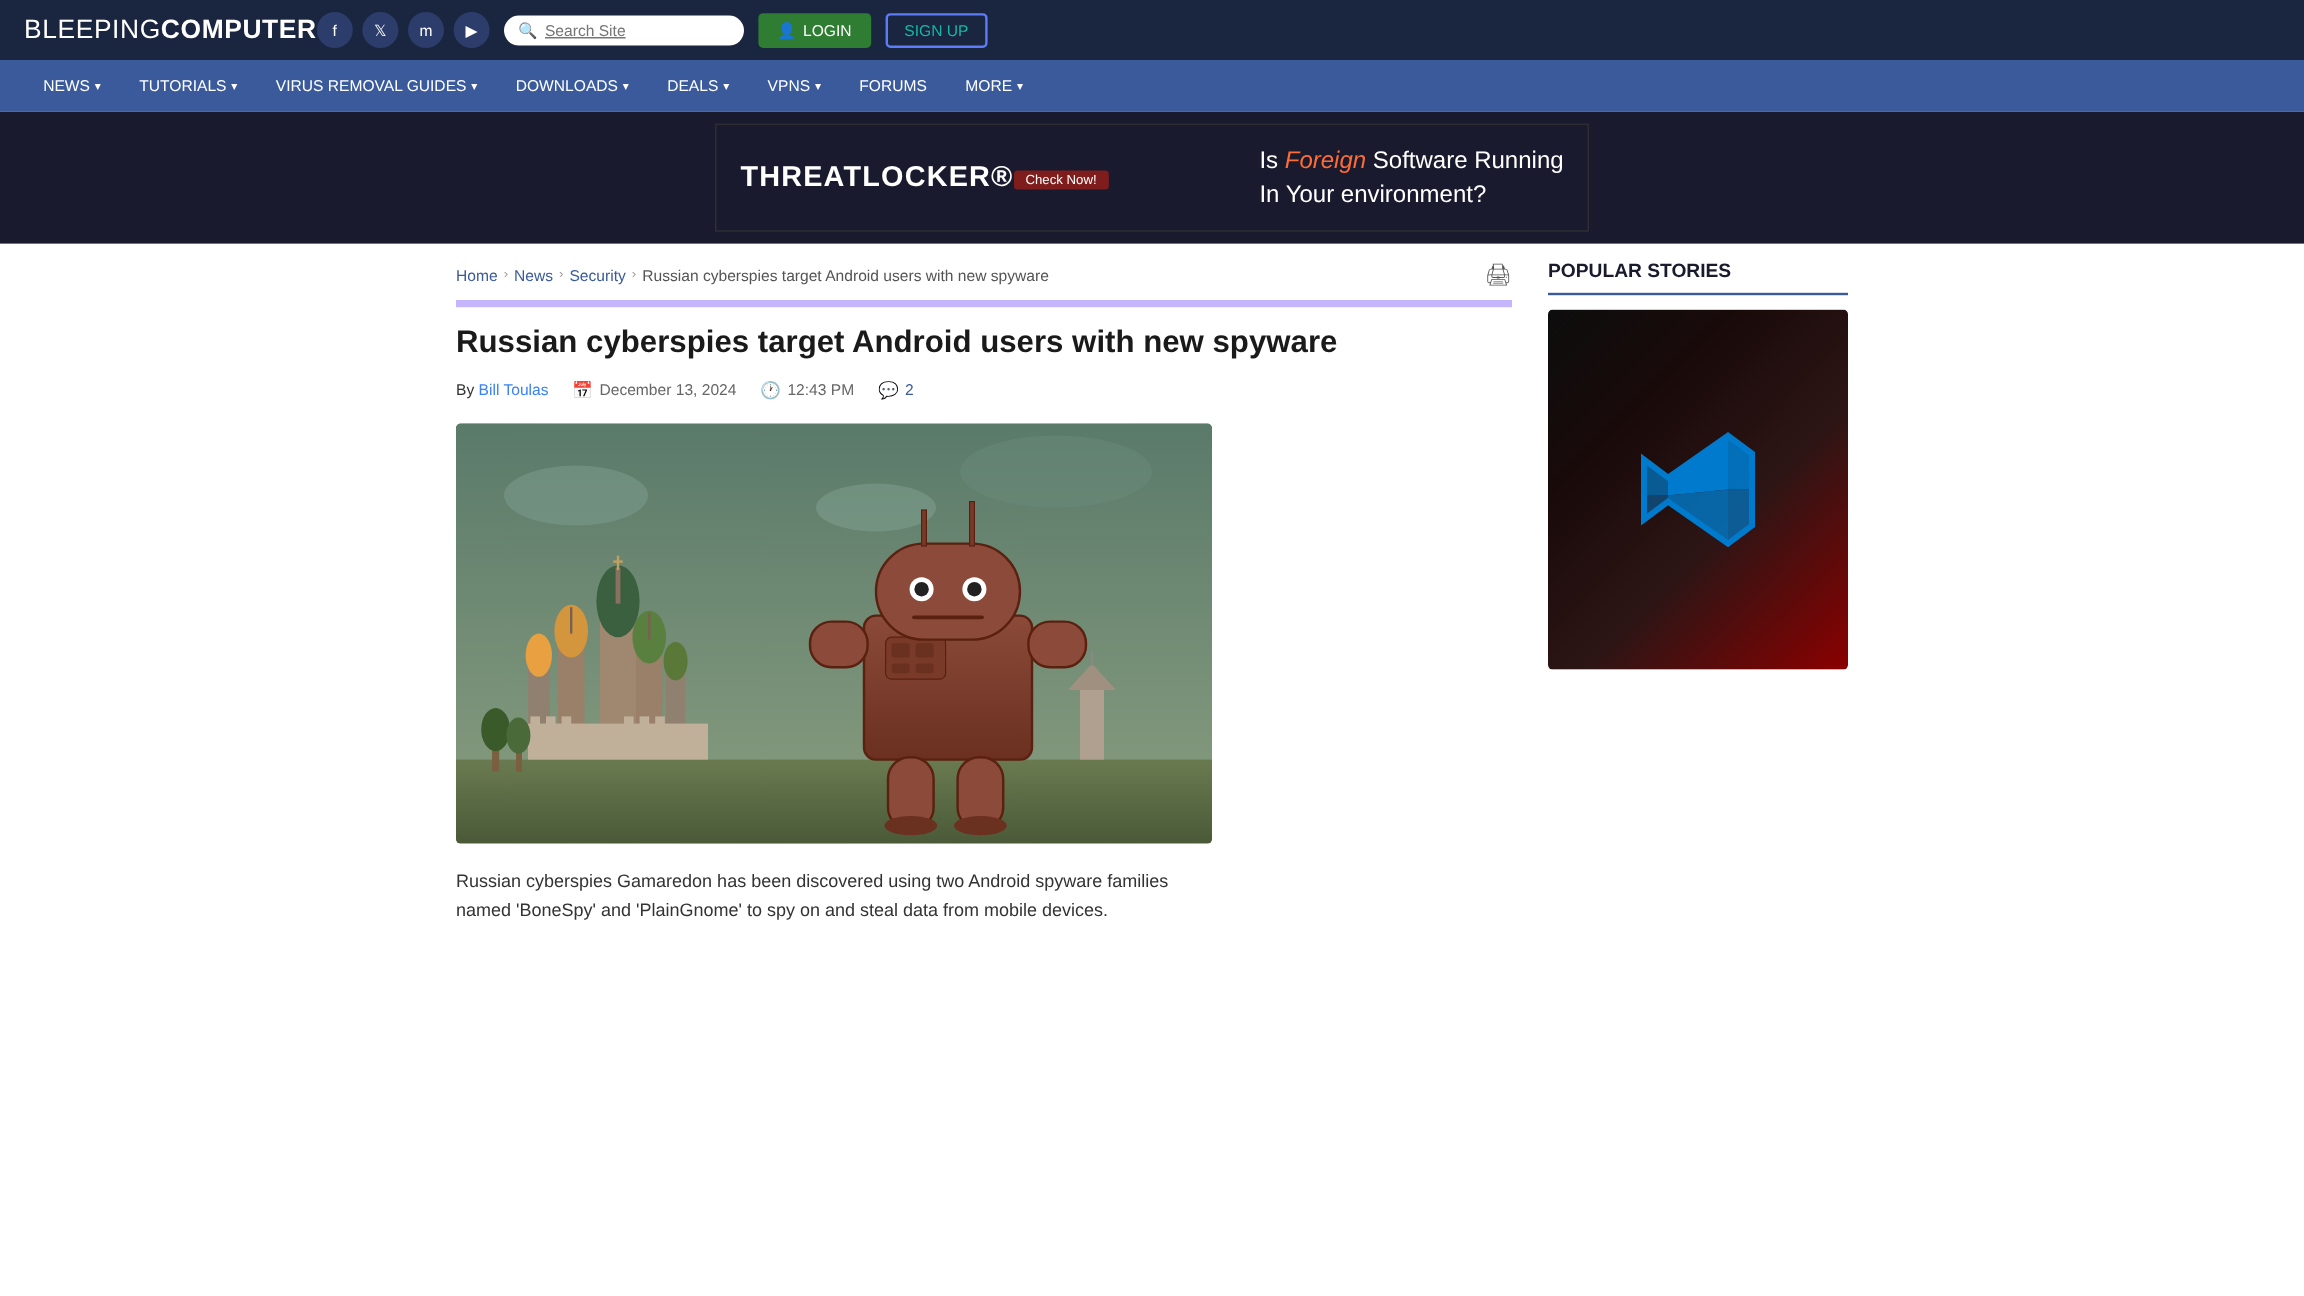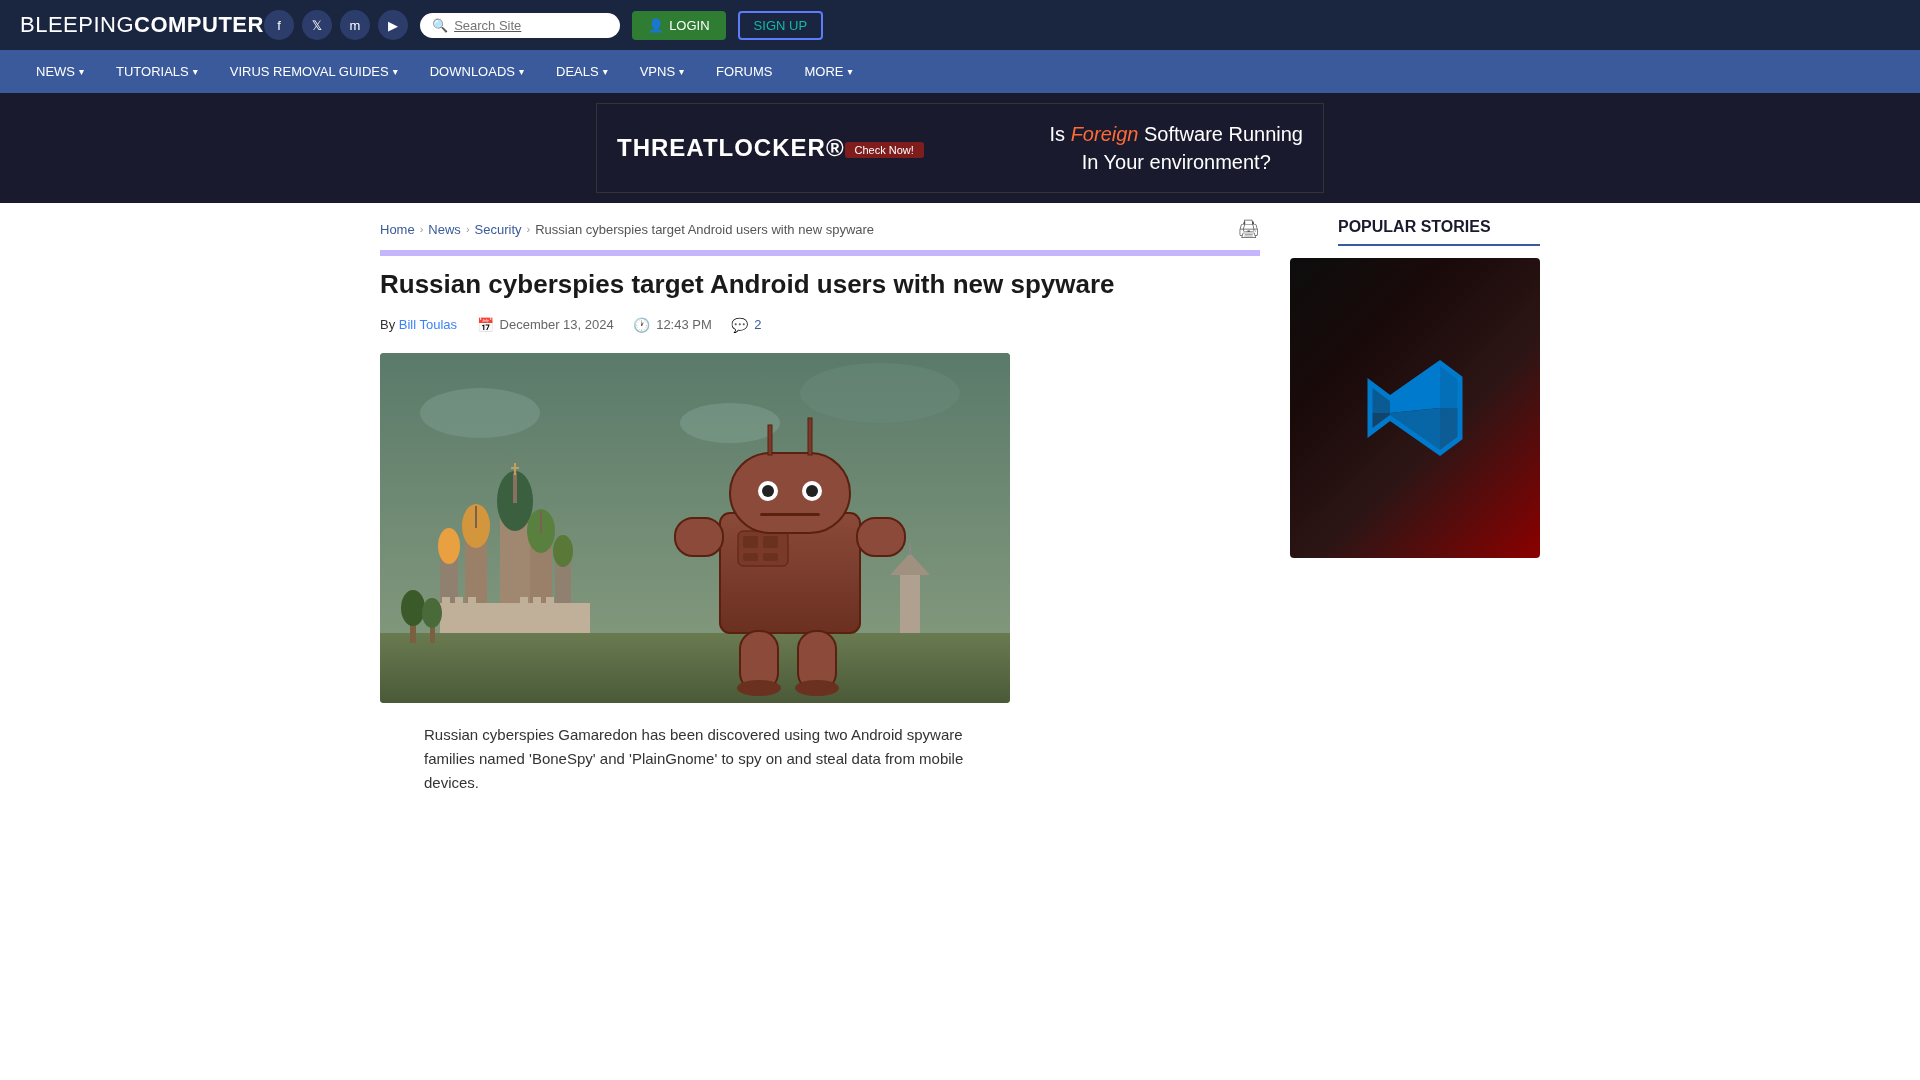--- a/index.html
+++ b/index.html
@@ -135,21 +135,20 @@
       color: #fff;
       font-size: 11px;
       padding: 2px 10px;
       border-radius: 3px;
       margin-top: 4px;
       cursor: pointer;
     }
     .ad-text {
       color: #fff;
       font-size: 20px;
-      text-align: center;
       line-height: 1.4;
     }
     .ad-text .highlight { color: #ff6b35; font-style: italic; }
 
     
     .main-content {
       max-width: 1200px;
       margin: 0 auto;
       padding: 15px 20px;
       display: flex;
@@ -219,36 +218,35 @@
       position: relative;
     }
 
     
     .article-text {
       font-size: 15px;
       line-height: 1.6;
       color: #333;
       max-width: 630px;
     }
-    .article-text p { margin-bottom: 14px; margin-left: 44px; }
+    .article-text p { margin-bottom: 14px; }
     .article-text a { color: #3a5a9b; text-decoration: none; }
 
     
     .sidebar {
       width: 250px;
       flex-shrink: 0;
     }
     .popular-stories-title {
       font-size: 16px;
       font-weight: 700;
       color: #1a1a2e;
       margin-bottom: 12px;
       padding-bottom: 8px;
       border-bottom: 2px solid #3a5a9b;
-      margin-left: 48px;
     }
     .sidebar-ad {
       width: 250px;
       height: 300px;
       background: linear-gradient(135deg, #1a0000 0%, #8b0000 50%, #cc0000 100%);
       border-radius: 4px;
       display: flex;
       align-items: center;
       justify-content: center;
       overflow: hidden;

